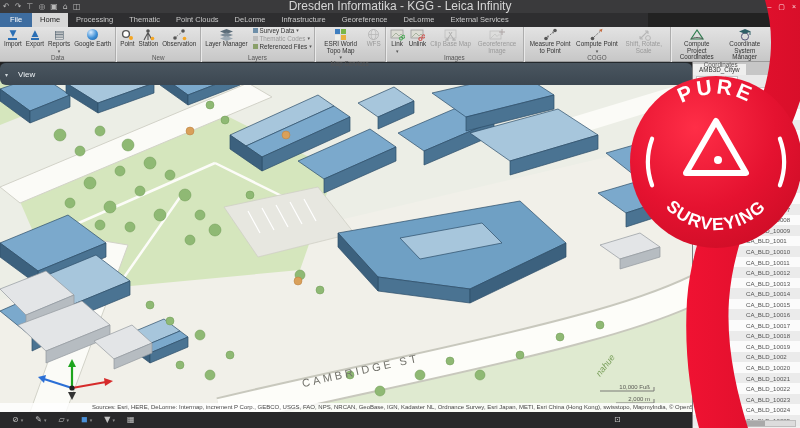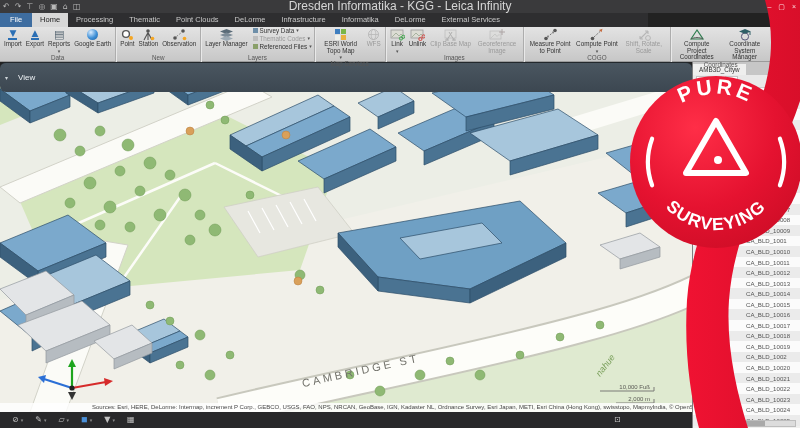--- a/index.html
+++ b/index.html
@@ -34,21 +34,21 @@
   
   .arr{font-size:9px;font-weight:bold;color:#2b6fb5;line-height:9px;border-bottom:2px solid #2b6fb5;padding:0 1px;}
   .sphere{width:11px;height:11px;border-radius:50%;background:radial-gradient(circle at 35% 30%,#d9ecff,#3e8fd6 55%,#1b5c9e);display:inline-block;}
   .esrisq{display:inline-grid;grid-template-columns:5px 5px;grid-gap:1px;}
   .esrisq i{width:5px;height:5px;display:block;}
   .menu3{display:flex;flex-direction:column;justify-content:center;gap:1px;padding-left:3px;}
   .mitem{display:flex;align-items:center;gap:2px;font-size:6.3px;color:#333;line-height:7px;}
   .mitem.dis{color:#9a9a9a;}
   .msq{width:5px;height:5px;display:inline-block;}
   
-  #viewbar{position:absolute;left:0;top:62px;width:692px;height:30px;background:linear-gradient(#4a5660,#3c4751);
+  #viewbar{position:absolute;left:0;top:62px;width:692px;height:23px;background:linear-gradient(#4a5660,#3c4751);
            border-top:1px solid #23282c;box-sizing:border-box;z-index:2;display:flex;align-items:center;border-radius:6px;}
   #viewbar .vh{font-size:8px;color:#eef2f5;margin-left:10px;}
   #viewbar .vi{font-size:6px;color:#cfd6da;margin-left:5px;}
   
   #map{position:absolute;left:0;top:75px;width:692px;height:337px;background:#eceee6;z-index:1;}
   #attrib{position:absolute;left:0;bottom:0;width:692px;height:9px;background:rgba(255,255,255,.8);
           font-size:6px;line-height:9px;color:#454545;white-space:nowrap;overflow:hidden;padding-left:92px;box-sizing:border-box;}
   
   #statusbar{position:absolute;left:0;top:412px;width:692px;height:16px;background:#28282a;z-index:2;display:flex;align-items:center;}
   .sbit{display:flex;align-items:center;gap:2px;margin-left:12px;}
@@ -99,21 +99,21 @@
 </div>
 
 <div id="tabrow">
   <div class="rtab file">File</div>
   <div class="rtab active">Home</div>
   <div class="rtab">Processing</div>
   <div class="rtab">Thematic</div>
   <div class="rtab">Point Clouds</div>
   <div class="rtab">DeLorme</div>
   <div class="rtab">Infrastructure</div>
-  <div class="rtab">Informatika</div>
+  <div class="rtab">Georeference</div>
   <div class="rtab">DeLorme</div>
   <div class="rtab">External Services</div>
 </div>
 
 <div id="ribbon">
 
   <div class="rgroup">
     <div class="rbtns">
       <div class="rbtn">
         <span class="bico">

